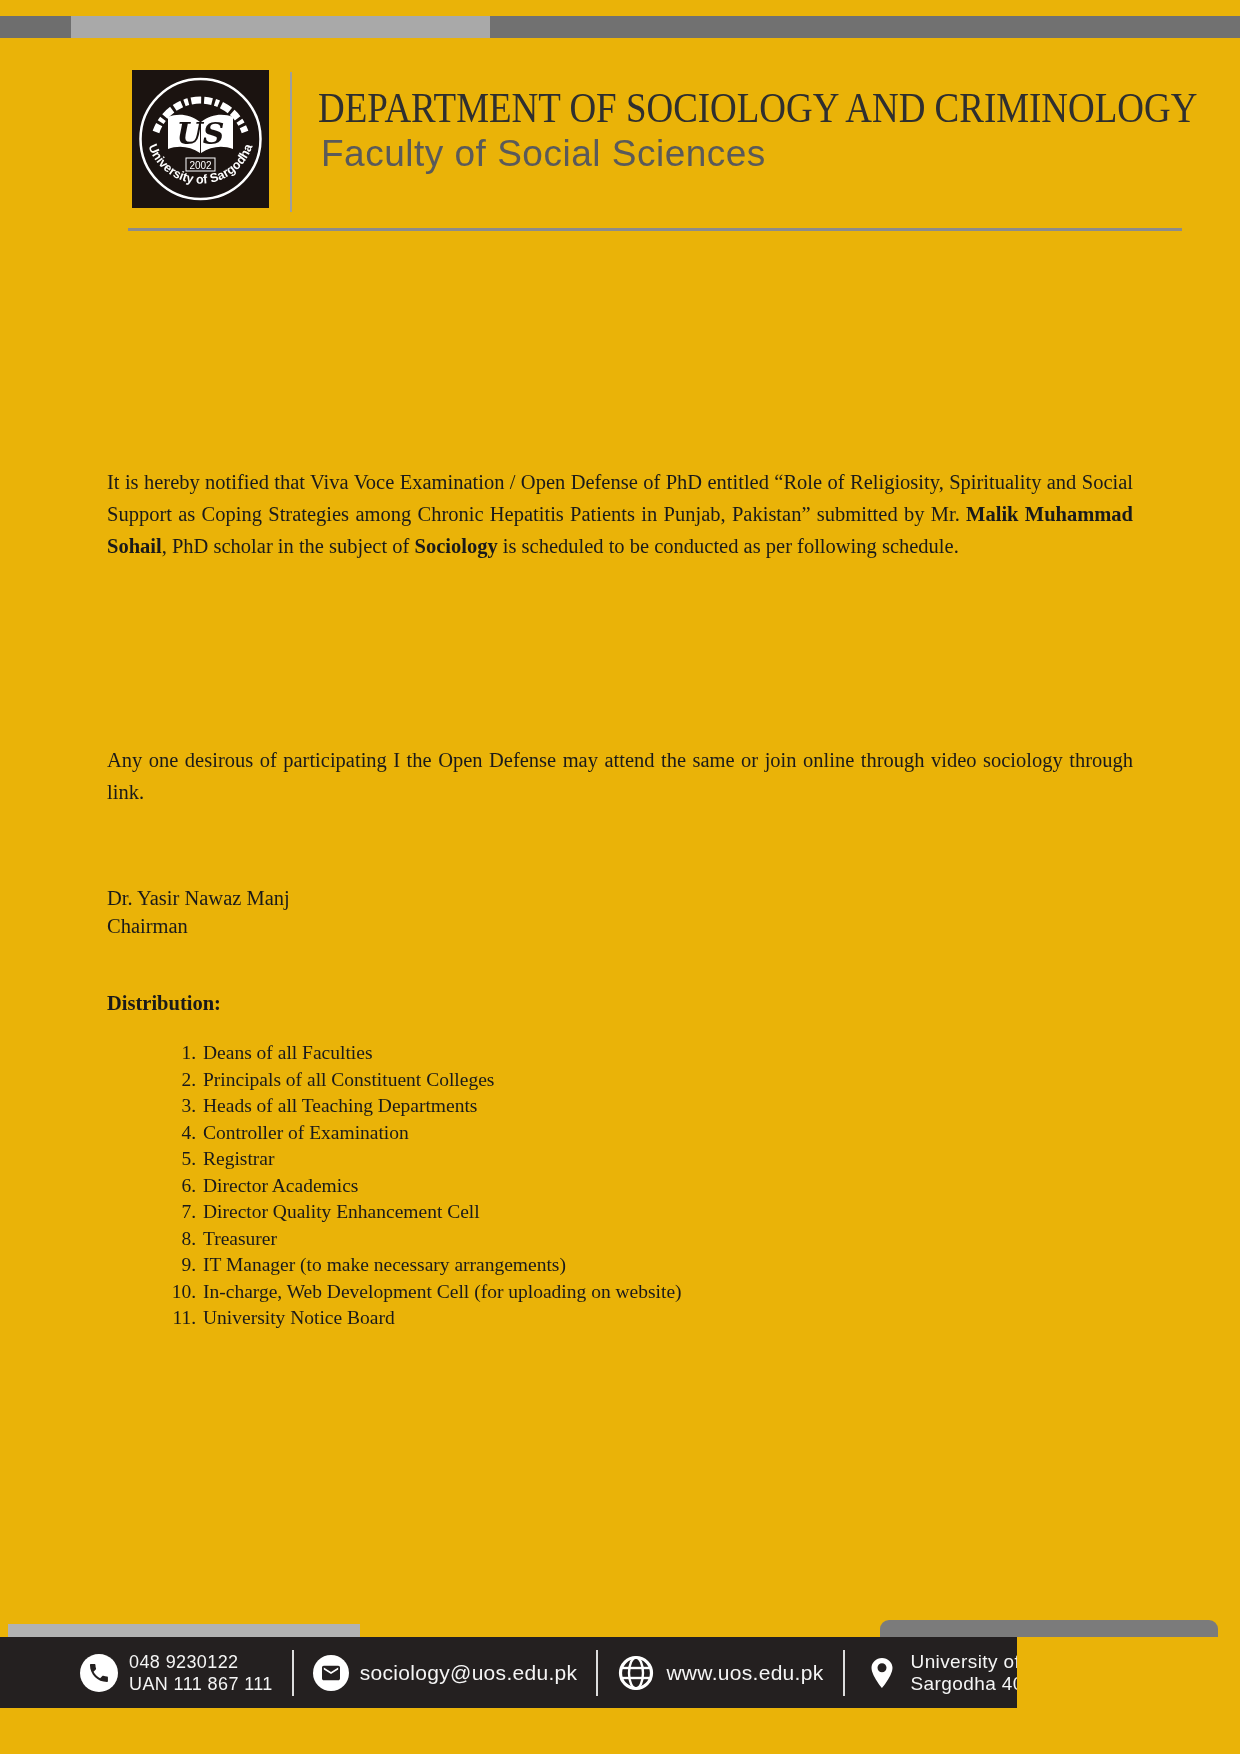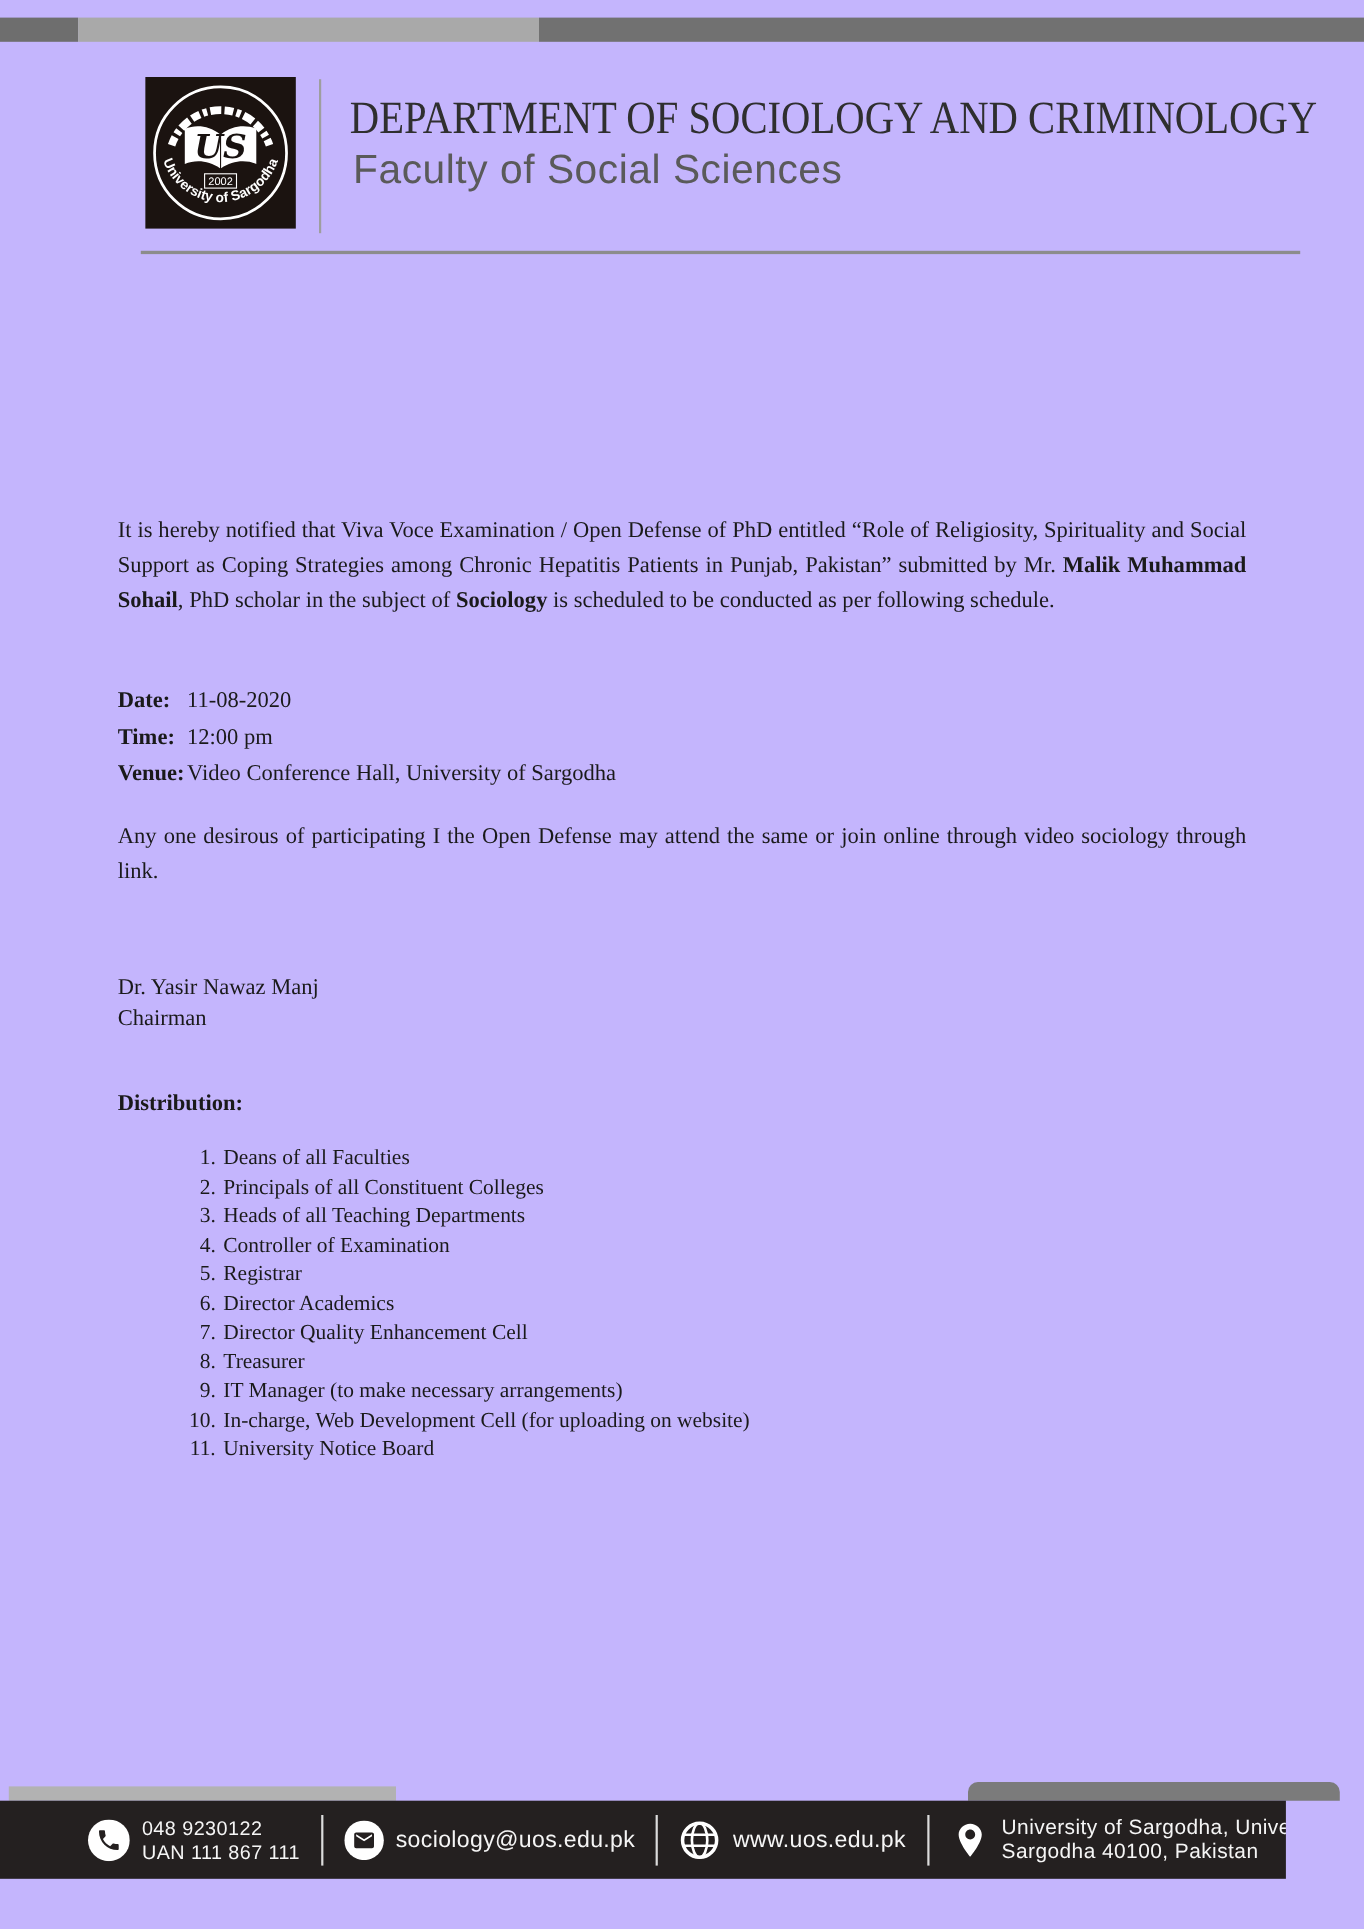--- a/index.html
+++ b/index.html
@@ -1,16 +1,16 @@
 <!DOCTYPE html>
 <html><head>
 <meta charset="utf-8">
 <style>
   html,body{margin:0;padding:0;background:#ffffff;}
-  .page{position:relative;width:1240px;height:1754px;background:#c4b5fd;overflow:hidden;
+  .page{position:relative;width:1240px;height:1754px;background:#eab308;overflow:hidden;
         font-family:"Liberation Serif",serif;color:#1a1a1a;}
 
   
   .topbar{position:absolute;left:0;top:16px;width:1240px;height:22px;}
   .topbar .seg1{position:absolute;left:0;top:0;width:71px;height:100%;background:#6e6e6e;}
   .topbar .seg2{position:absolute;left:71px;top:0;width:419px;height:100%;background:#a9a9a9;}
   .topbar .seg3{position:absolute;left:490px;top:0;width:750px;height:100%;background:#717171;}
 
   
   .logo{position:absolute;left:132px;top:70px;width:137px;height:138px;}
@@ -39,21 +39,21 @@
   .signature{position:absolute;left:107px;top:884px;font-size:20.5px;line-height:28px;}
   .dist-label{position:absolute;left:107px;top:992px;font-size:20.5px;font-weight:bold;}
   .dist-list{position:absolute;left:141px;top:1040px;font-size:19.5px;}
   .dist-list ol{margin:0;padding:0 0 0 60px;}
   .dist-list li{line-height:26.5px;padding-left:2px;}
 
   
   .footer-strip{position:absolute;left:8px;top:1624px;width:352px;height:13px;background:#b2b2b2;}
   .footer-tab{position:absolute;left:880px;top:1620px;width:338px;height:17px;background:#7b7b7b;
               border-radius:9px 9px 0 0;}
-  .footer-bar{position:absolute;left:0;top:1637px;width:1169px;height:71px;background:#242020;
+  .footer-bar{position:absolute;left:0;top:1637px;width:1017px;height:71px;background:#242020;
               display:flex;align-items:center;box-sizing:border-box;padding:0 14px 0 80px;
               font-family:"Liberation Sans",sans-serif;color:#f5f5f5;overflow:hidden;}
   .f-group{display:flex;align-items:center;gap:11px;flex:0 0 auto;}
   .f-col{display:flex;flex-direction:column;justify-content:center;}
   .f-small{font-size:18px;line-height:22px;letter-spacing:.4px;white-space:nowrap;}
   .f-big{font-size:21px;letter-spacing:.3px;white-space:nowrap;}
   .f-div{width:2px;height:46px;background:#dcdcdc;margin:0 19px;flex:0 0 auto;}
   .f-icon{flex:0 0 auto;display:block;}
 </style>
 </head>
@@ -85,25 +85,20 @@
   <div class="hdr-divider"></div>
   <div class="dept-title">DEPARTMENT OF SOCIOLOGY AND CRIMINOLOGY</div>
   <div class="faculty">Faculty of Social Sciences</div>
 
   <div class="rule"></div>
 
 
 
   <div class="para para-1"><span>It is hereby notified that Viva Voce Examination / Open Defense of PhD entitled “Role of Religiosity, Spirituality and Social Support as Coping Strategies among Chronic Hepatitis Patients in Punjab, Pakistan” submitted by Mr. </span><b>Malik Muhammad Sohail</b><span>, PhD scholar in the subject of </span><b>Sociology</b><span> is scheduled to be conducted as per following schedule.</span></div>
 
-  <div class="schedule">
-    <div><b class="sched-label">Date:</b><span>11-08-2020</span></div>
-    <div><b class="sched-label">Time:</b><span>12:00 pm</span></div>
-    <div><b class="sched-label">Venue:</b><span>Video Conference Hall, University of Sargodha</span></div>
-  </div>
 
   <div class="para para-2">Any one desirous of participating I the Open Defense may attend the same or join online through video sociology through link.</div>
 
   <div class="signature">
     <div>Dr. Yasir Nawaz Manj</div>
     <div>Chairman</div>
   </div>
 
   <div class="dist-label">Distribution:</div>
 

